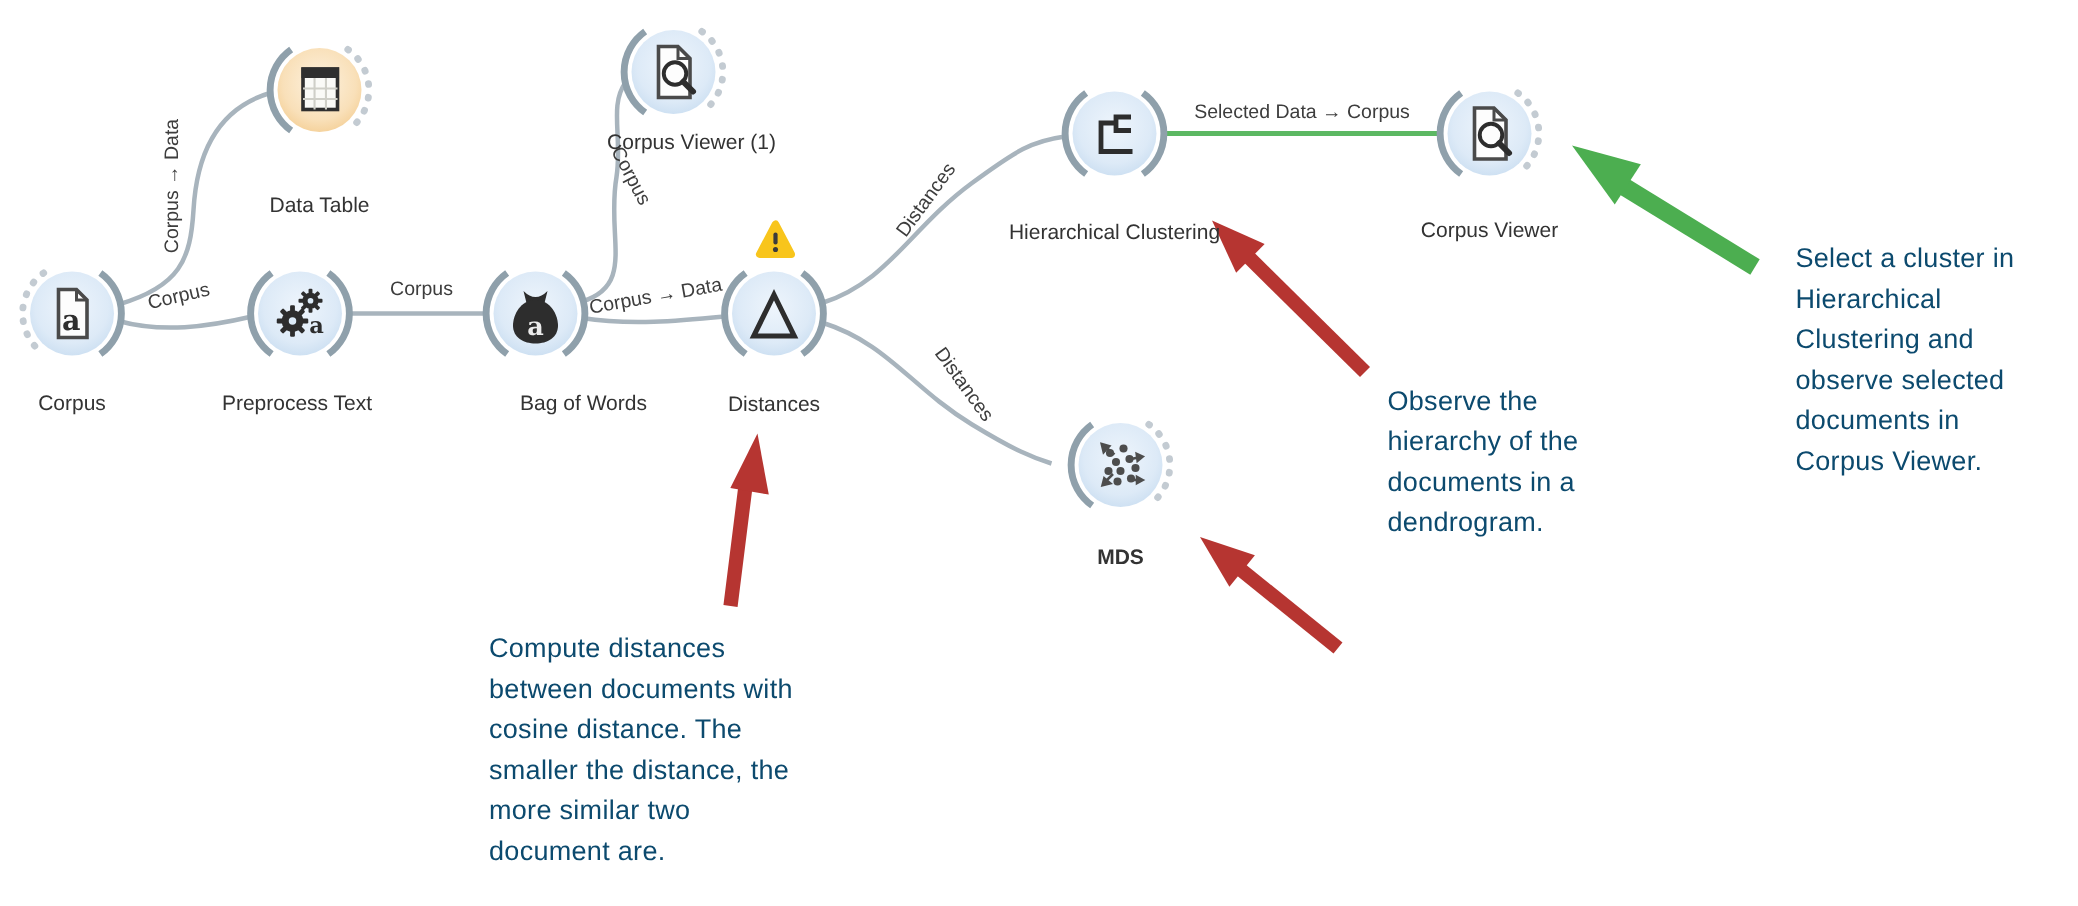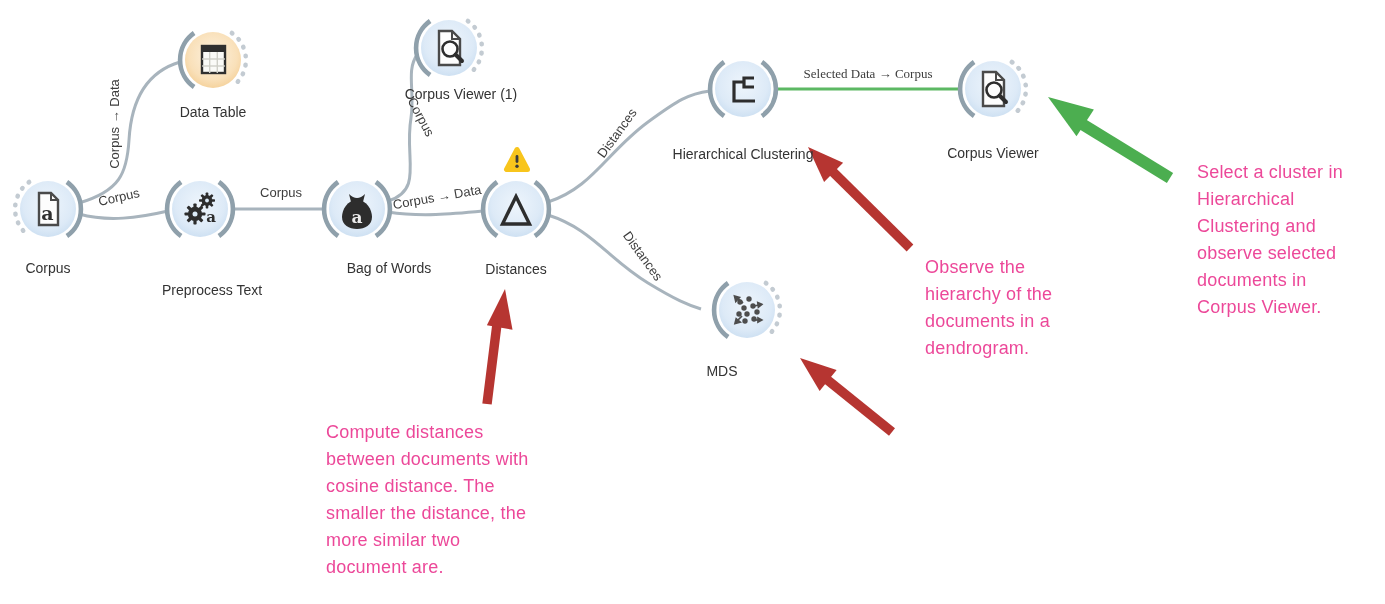--- a/index.html
+++ b/index.html
@@ -14,21 +14,21 @@
   .arc.dash { stroke:#c3cbd2; stroke-dasharray:0.5 8.6; stroke-linecap:round; }
   .nlabel {
     position:absolute; transform:translateX(-50%);
     font-size:14px; color:#333333; white-space:nowrap;
   }
   .elabel {
     position:absolute; font-size:13px; color:#3d3d3d; white-space:nowrap;
   }
   .anno {
     position:absolute; font-size:18px; line-height:27px; letter-spacing:.2px;
-    color:#ec4899; white-space:pre-line;
+    color:#0c4a6e; white-space:pre-line;
   }
   .rline { stroke:#b63531; stroke-width:9.5; }
   .rhead { fill:#b63531; }
   .gline { stroke:#4cae50; stroke-width:12; }
   .ghead { fill:#4cae50; }
 </style>
 </head>
 <body>
 
 <div class="canvas">
@@ -222,37 +222,37 @@
       <line class="rline" x1="892" y1="432" x2="825" y2="378"></line>
       <polygon class="rhead" points="800,358 836.6,370.1 819.6,391.1"></polygon>
     </g>
     <g>
       <line class="gline" x1="1170" y1="178" x2="1082" y2="124"></line>
       <polygon class="ghead" points="1048,97 1093.9,109.5 1076.5,136.3"></polygon>
     </g>
   </svg>
 
   <div class="nlabel" style="left:48px;  top:260px;">Corpus</div>
-  <div class="nlabel" style="left:213px; top:104px;text-align:center;">Data Table</div>
-  <div class="nlabel" style="left:212px; top:260px;margin-top:22px;">Preprocess Text</div>
+  <div class="nlabel" style="left:213px; top:128px;text-align:center;">Data Table</div>
+  <div class="nlabel" style="left:198px; top:260px;">Preprocess Text</div>
   <div class="nlabel" style="left:357px; top:260px;margin-left:32px;">Bag of Words</div>
   <div class="nlabel" style="left:449px; top:86px;margin-left:12px;">Corpus Viewer (1)</div>
   <div class="nlabel" style="left:516px; top:261px;">Distances</div>
   <div class="nlabel" style="left:743px; top:146px;text-align:right;">Hierarchical Clustering</div>
   <div class="nlabel" style="left:993px; top:145px;text-align:right;">Corpus Viewer</div>
-  <div class="nlabel" style="left:722px; top:363px;">MDS</div>
+  <div class="nlabel" style="left:747px; top:363px;font-weight:bold;">MDS</div>
 
   <div class="elabel" style="left:114px; top:124px; transform:translate(-50%,-50%) rotate(-90deg);">Corpus → Data</div>
   <div class="elabel" style="left:119px; top:197px; transform:translate(-50%,-50%) rotate(-13deg);">Corpus</div>
   <div class="elabel" style="left:281px; top:192px; transform:translate(-50%,-50%);">Corpus</div>
   <div class="elabel" style="left:421px; top:117px; transform:translate(-50%,-50%) rotate(62deg);">Corpus</div>
   <div class="elabel" style="left:437px; top:197px; transform:translate(-50%,-50%) rotate(-10deg);">Corpus → Data</div>
   <div class="elabel" style="left:617px; top:133px; transform:translate(-50%,-50%) rotate(-54deg);">Distances</div>
   <div class="elabel" style="left:643px; top:256px; transform:translate(-50%,-50%) rotate(54deg);">Distances</div>
-  <div class="elabel" style="left:868px; top:74px;  transform:translate(-50%,-50%);font-family:Liberation Serif, serif;">Selected Data → Corpus</div>
+  <div class="elabel" style="left:868px; top:74px;  transform:translate(-50%,-50%);">Selected Data → Corpus</div>
 
   <div class="anno" style="left:326px;  top:419px;">Compute distances
 between documents with
 cosine distance. The
 smaller the distance, the
 more similar two
 document are.</div>
   <div class="anno" style="left:925px;  top:254px;">Observe the
 hierarchy of the
 documents in a

